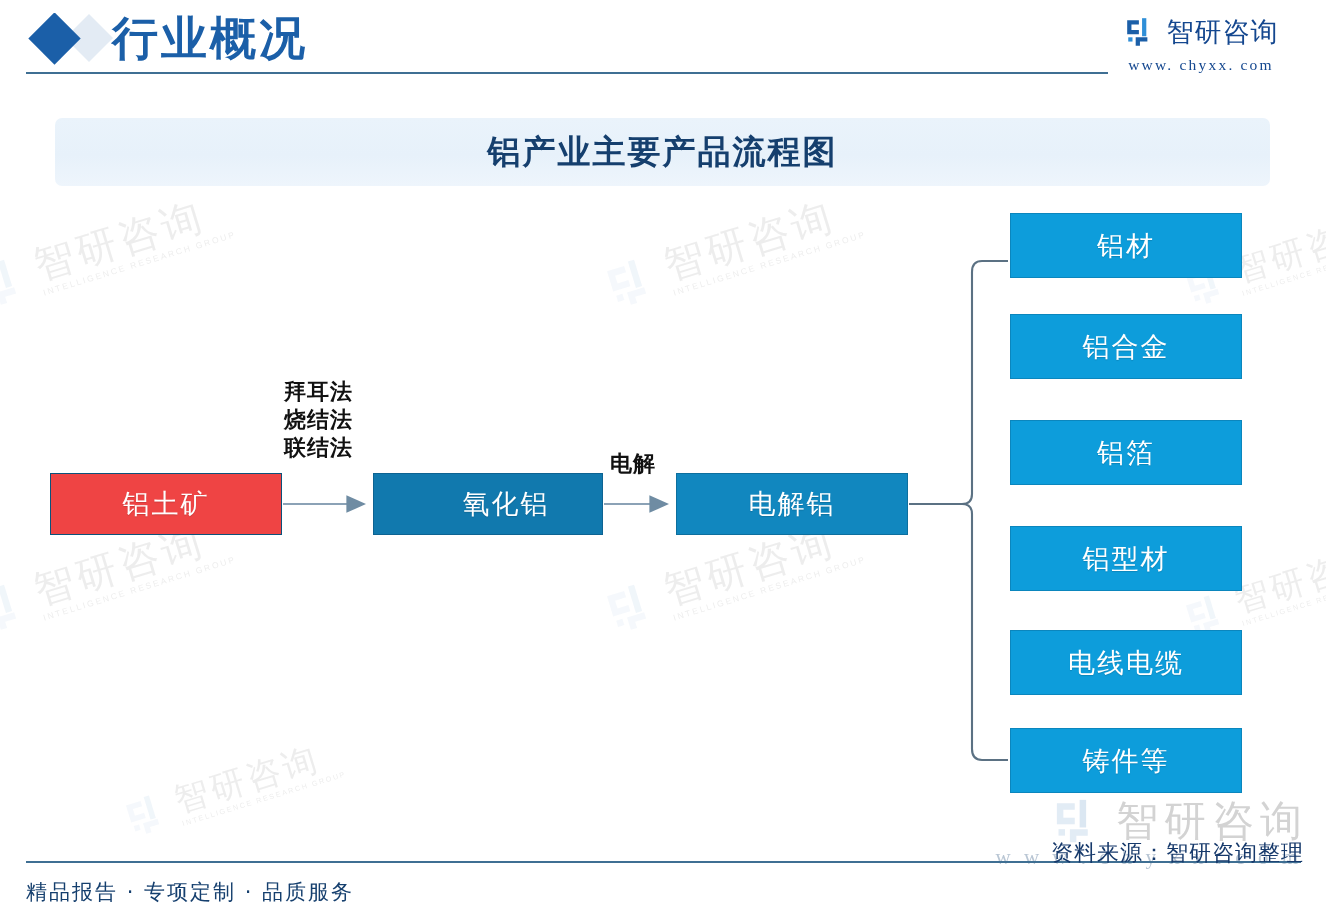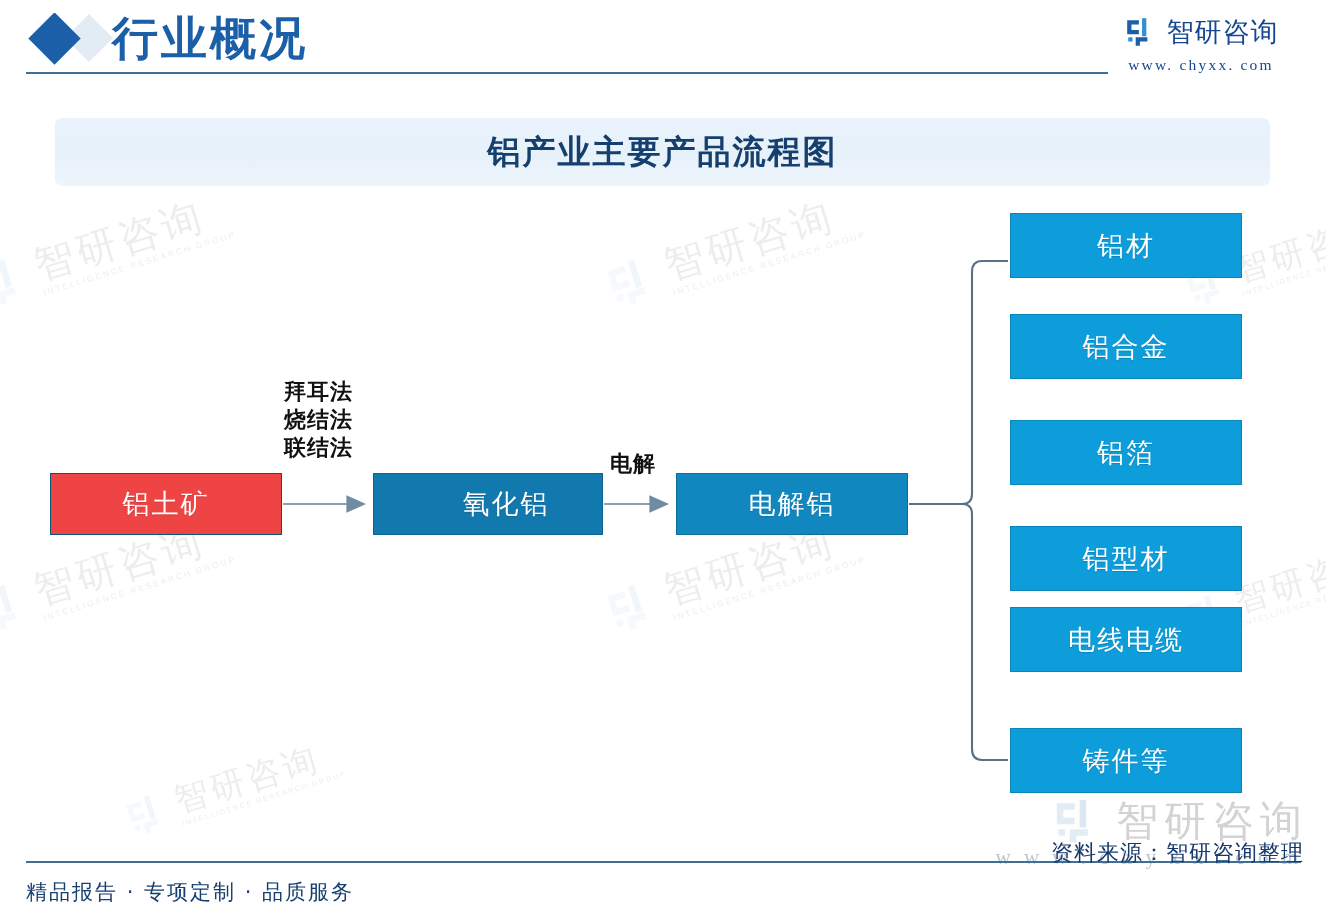--- a/index.html
+++ b/index.html
@@ -416,21 +416,21 @@
     <div>拜耳法</div>
     <div>烧结法</div>
     <div>联结法</div>
   </div>
   <div class="process-label" id="label-electrolysis">电解</div>
 
   <div class="node product" style="top:213px;">铝材</div>
   <div class="node product" style="top:314px;">铝合金</div>
   <div class="node product" style="top:420px;font-family:Liberation Mono, monospace;">铝箔</div>
   <div class="node product" style="top:526px;">铝型材</div>
-  <div class="node product" style="top:607px;">电线电缆</div>
+  <div class="node product" style="top:630px;">电线电缆</div>
   <div class="node product" style="top:728px;">铸件等</div>
 </div>
 
 <div id="corner-watermark">
   <svg class="cw-logo" viewBox="0 0 64 64">
     <path d="M6 10h22v8H14v10h14v8H6z" fill="#b9d0e6"></path>
     <path d="M34 6h8v34h-8z" fill="#a9c6e0"></path>
     <rect x="8" y="42" width="8" height="8" fill="#b9d0e6"></rect>
     <path d="M22 42h22v8H30v8h-8z" fill="#b9d0e6"></path>
   </svg>

